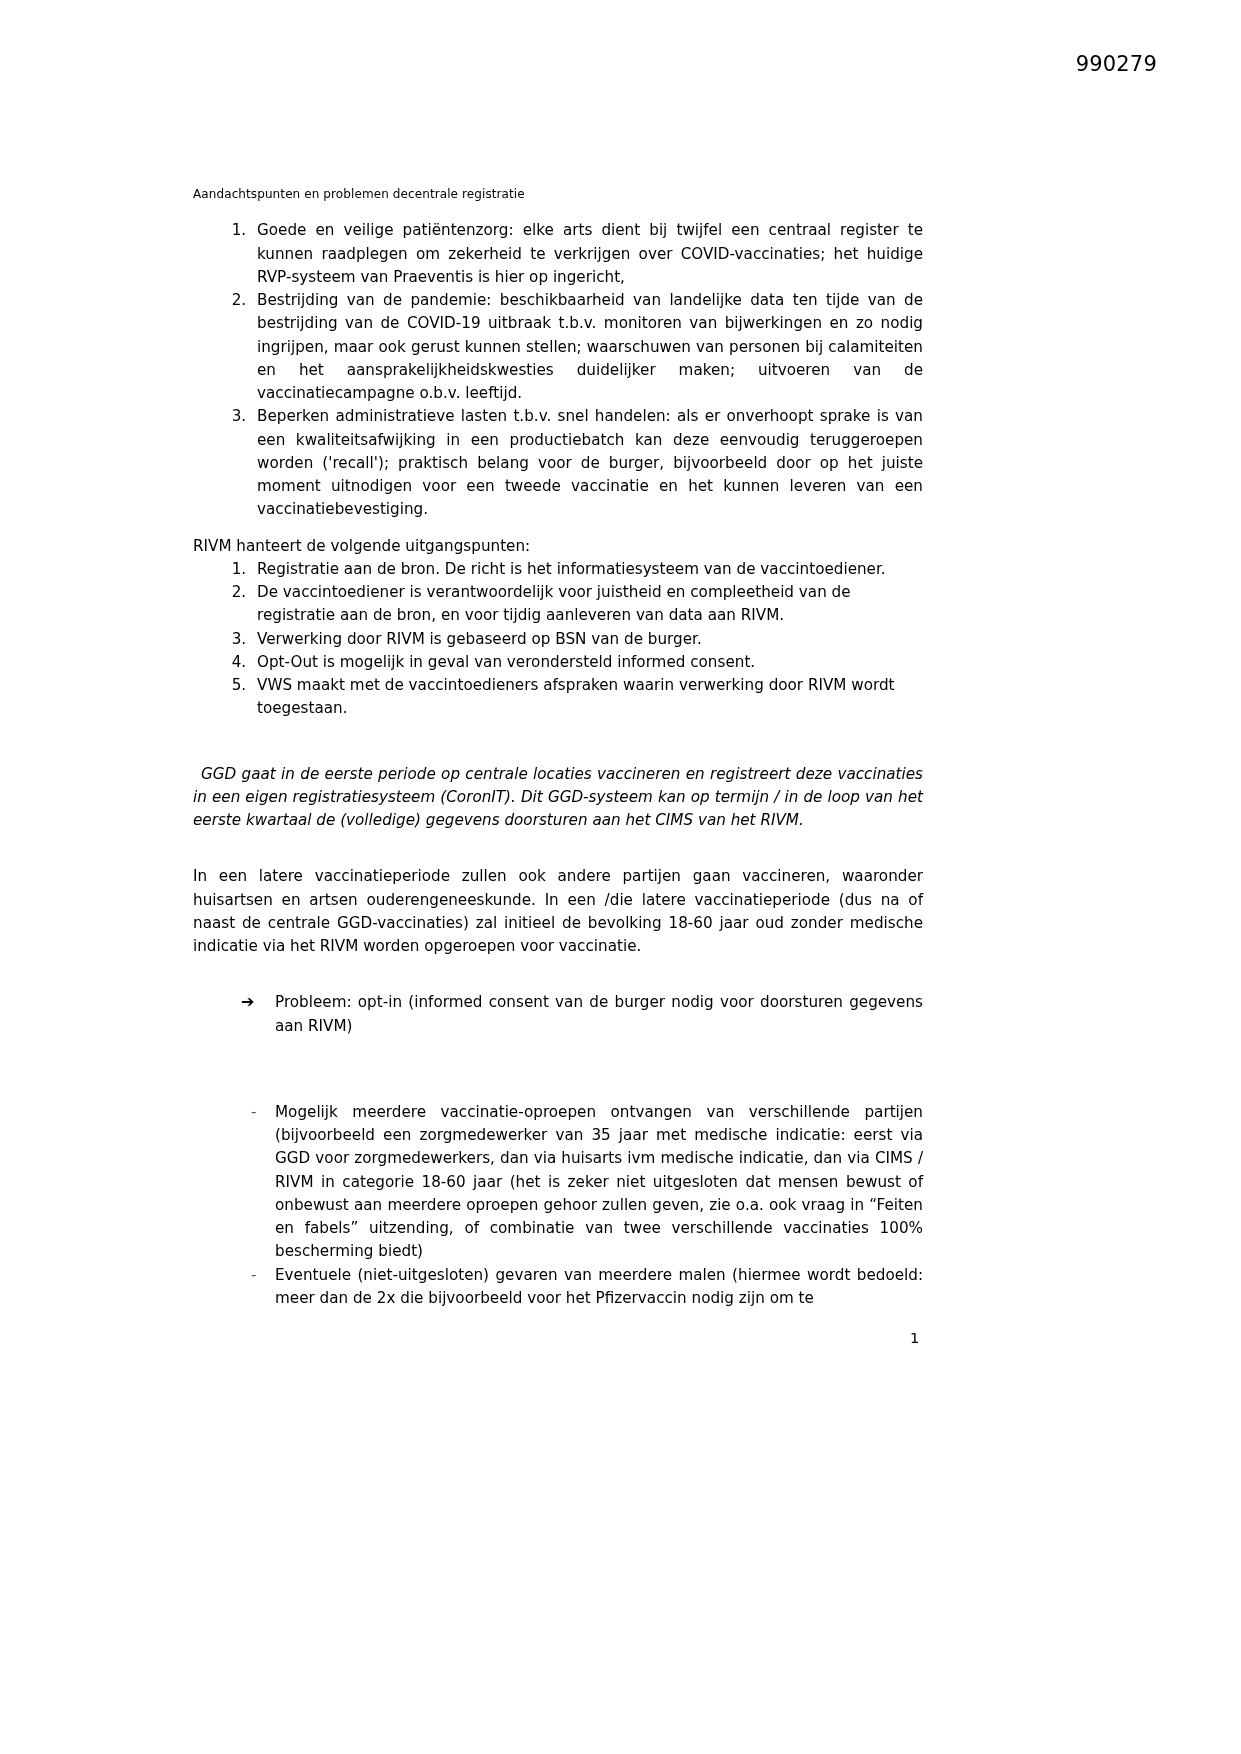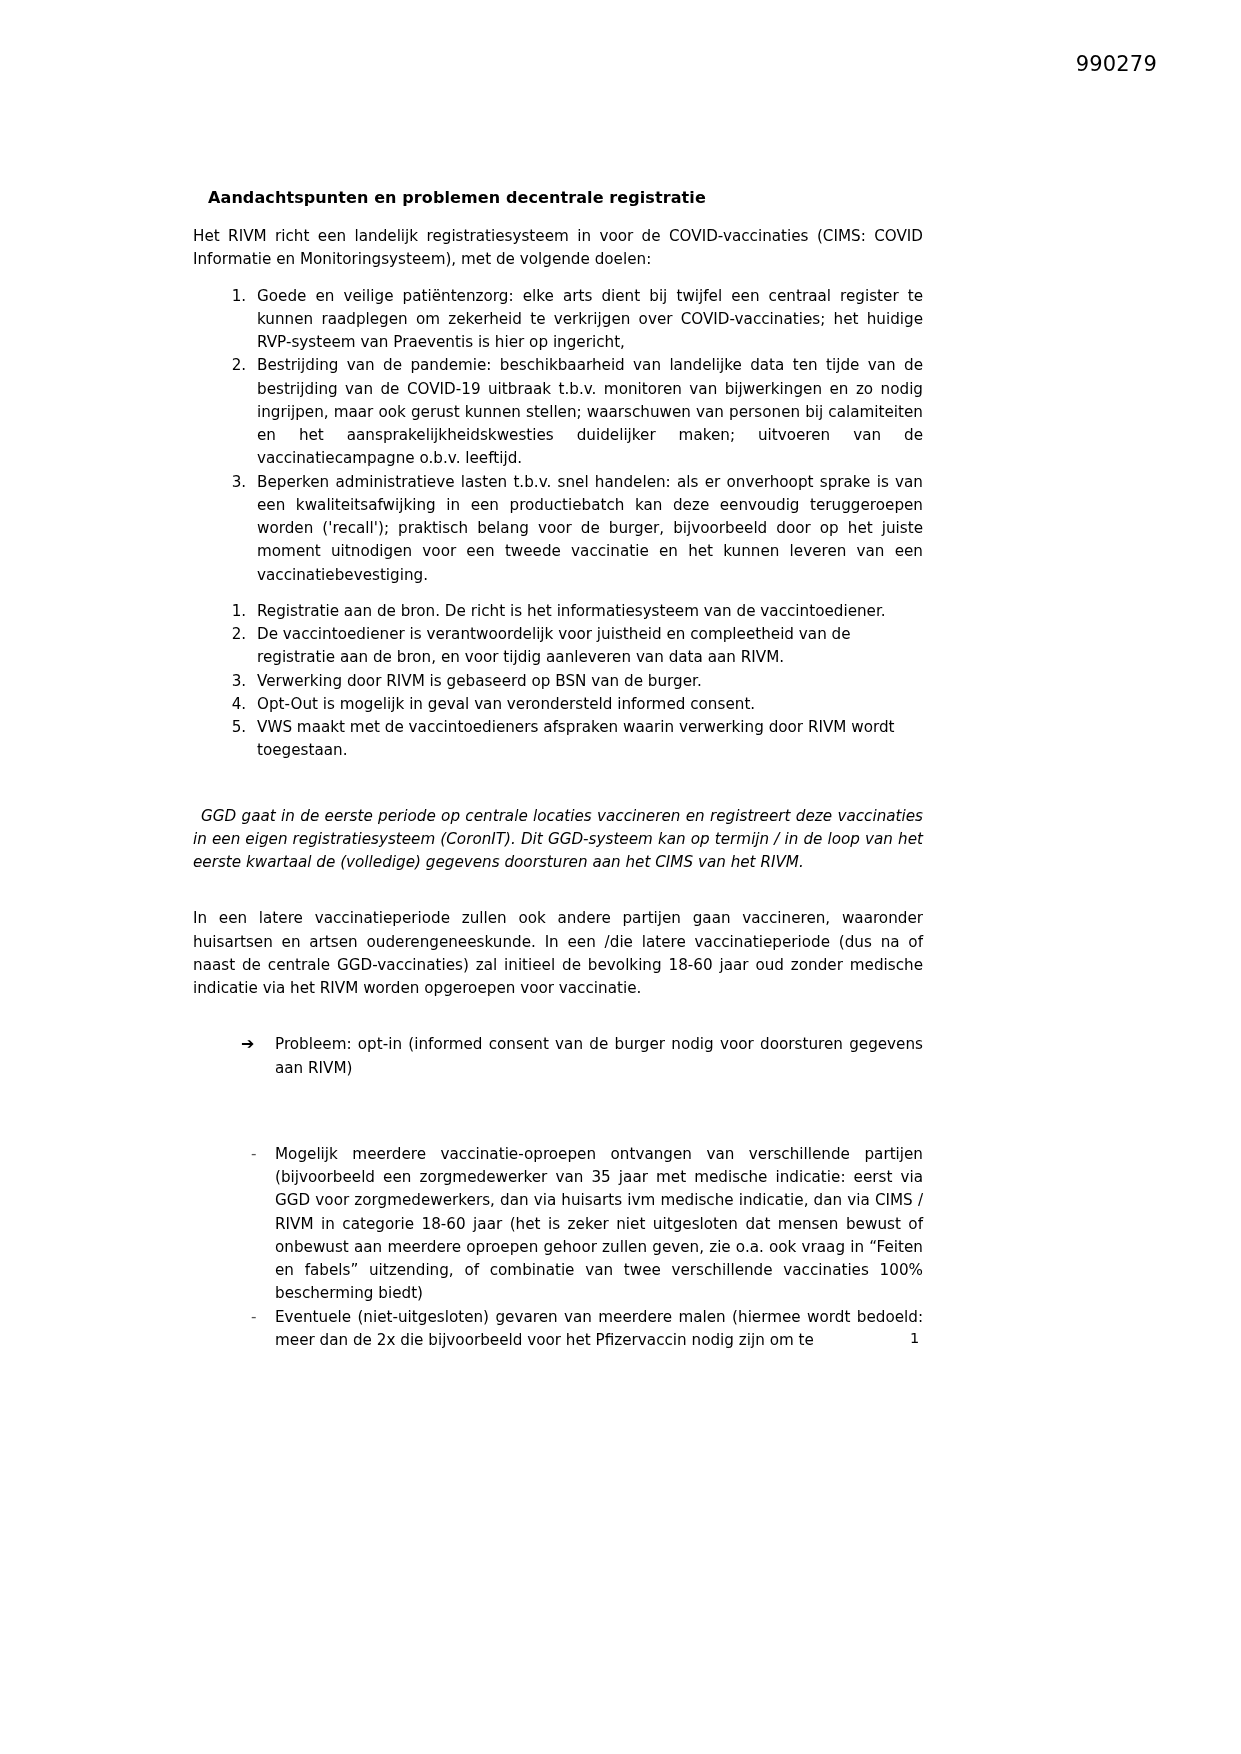--- a/index.html
+++ b/index.html
@@ -27,23 +27,23 @@
     letter-spacing: 0.2px;
     color: #000;
   }
   .content {
     position: absolute;
     left: 193px;
     top: 186px;
     width: 730px;
   }
   h1.section-title {
-    font-size: 16px;
-    font-weight: bold;
-    margin: 0 0 16px 15px;
+    font-size: 12px;
+    font-weight: normal;
+    margin: 0 0 16px 0;
     line-height: 1.45;
     letter-spacing: 0.1px;
   }
   h2.section-title {
     font-size: 15.3px;
     font-weight: bold;
     margin: 0 0 14px 0;
     line-height: 1.55;
     text-align: justify;
     text-align-last: left;
@@ -132,28 +132,28 @@
 <body>
 
 <div class="page">
 
   <div class="doc-number">990279</div>
 
   <div class="content">
 
     <h1 class="section-title">Aandachtspunten en problemen decentrale registratie</h1>
 
-    <p class="para">Het RIVM richt een landelijk registratiesysteem in voor de COVID-vaccinaties (CIMS: COVID Informatie en Monitoringsysteem), met de volgende doelen:</p>
 
     <ol class="num-list justified">
       <li>Goede en veilige patiëntenzorg: elke arts dient bij twijfel een centraal register te kunnen raadplegen om zekerheid te verkrijgen over COVID-vaccinaties; het huidige RVP-systeem van Praeventis is hier op ingericht,</li>
       <li>Bestrijding van de pandemie: beschikbaarheid van landelijke data ten tijde van de bestrijding van de COVID-19 uitbraak t.b.v. monitoren van bijwerkingen en zo nodig ingrijpen, maar ook gerust kunnen stellen; waarschuwen van personen bij calamiteiten en het aansprakelijkheidskwesties duidelijker maken; uitvoeren van de vaccinatiecampagne o.b.v. leeftijd.</li>
       <li>Beperken administratieve lasten t.b.v. snel handelen: als er onverhoopt sprake is van een kwaliteitsafwijking in een productiebatch kan deze eenvoudig teruggeroepen worden ('recall'); praktisch belang voor de burger, bijvoorbeeld door op het juiste moment uitnodigen voor een tweede vaccinatie en het kunnen leveren van een vaccinatiebevestiging.</li>
     </ol>
 
+    <p class="para" style="margin-bottom:0;">RIVM hanteert de volgende uitgangspunten:</p>
 
     <ol class="num-list tight">
       <li>Registratie aan de bron. De richt is het informatiesysteem van de vaccintoediener.</li>
       <li>De vaccintoediener is verantwoordelijk voor juistheid en compleetheid van de registratie aan de bron, en voor tijdig aanleveren van data aan RIVM.</li>
       <li>Verwerking door RIVM is gebaseerd op BSN van de burger.</li>
       <li>Opt-Out is mogelijk in geval van verondersteld informed consent.</li>
       <li>VWS maakt met de vaccintoedieners afspraken waarin verwerking door RIVM wordt toegestaan.</li>
     </ol>
 
     <div class="spacer-xl"></div>

